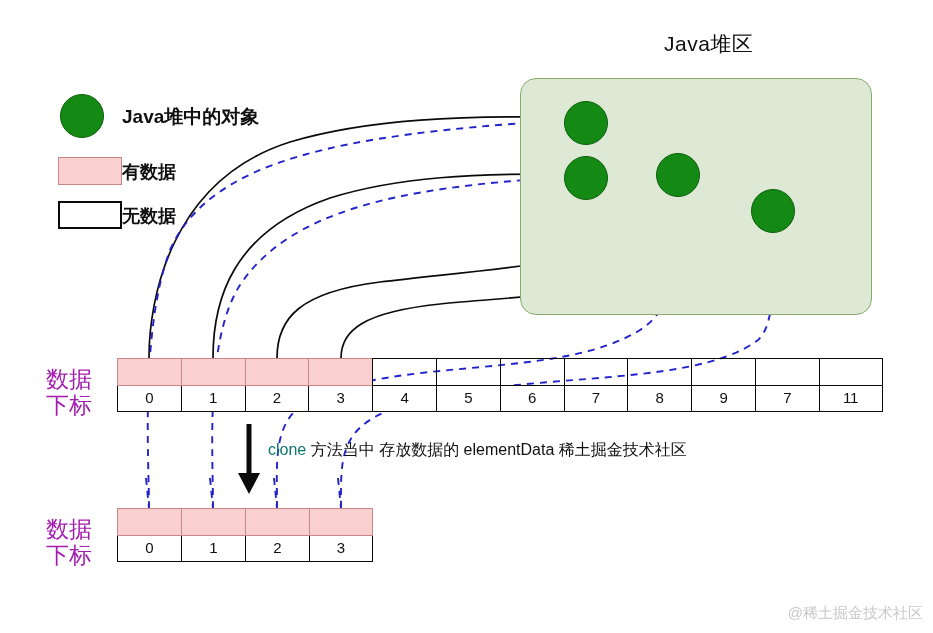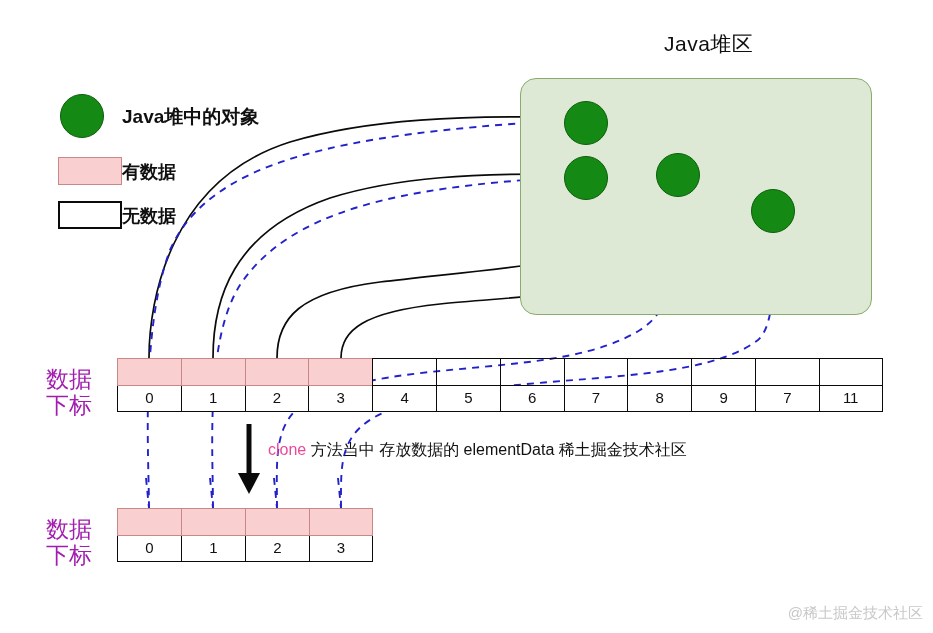--- a/index.html
+++ b/index.html
@@ -143,21 +143,21 @@
   #label-top-index { top: 390px; }
   #label-bottom-data { top: 514px; }
   #label-bottom-index { top: 540px; }
   #caption {
     position: absolute;
     left: 268px;
     top: 440px;
     font-size: 16px;
     white-space: nowrap;
   }
-  #caption .kw { color: #ec4899; }
+  #caption .kw { color: #0f766e; }
   #caption .body { color: #101010; }
   #watermark {
     position: absolute;
     right: 10px;
     bottom: 10px;
     font-size: 15px;
     color: #c8c8c8;
   }
 </style>
 </head>

